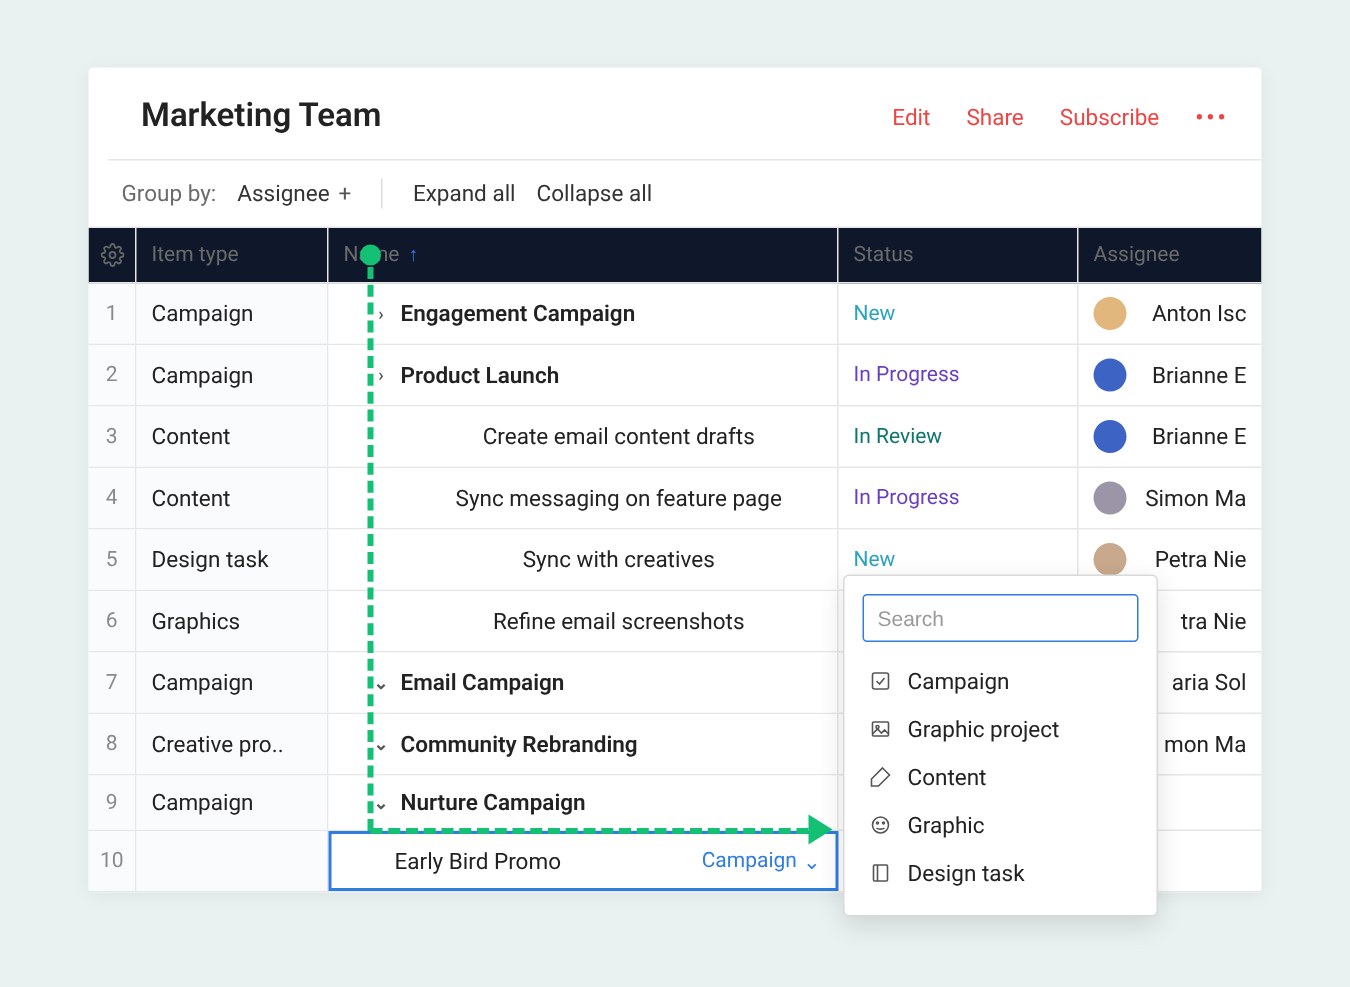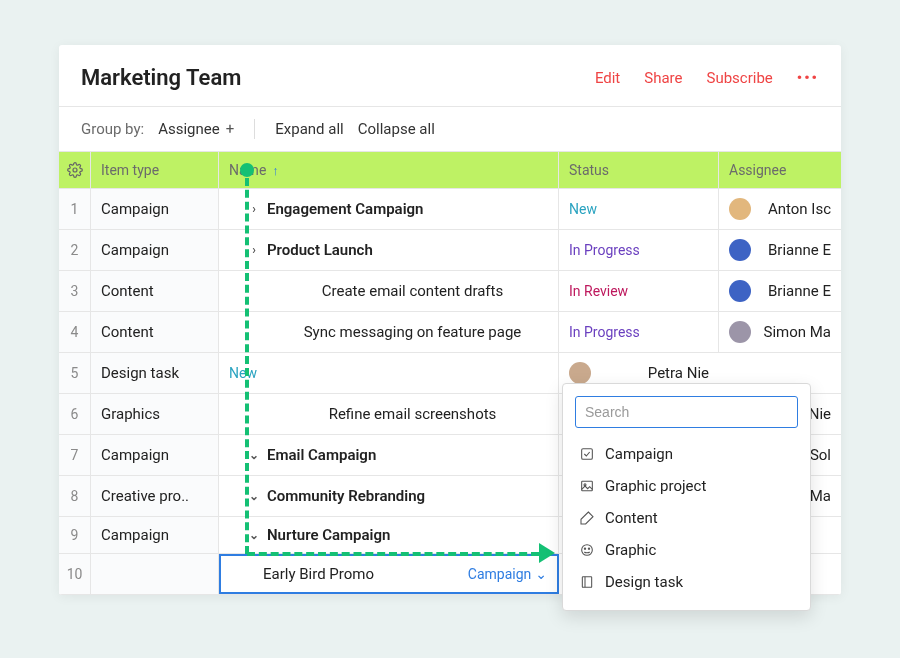--- a/index.html
+++ b/index.html
@@ -19,20 +19,21 @@
     background: #fff;
     box-shadow: 0 2px 12px rgba(0,0,0,0.06);
     border-radius: 3px;
     overflow: hidden;
   }
   .header {
     display: flex;
     align-items: center;
     padding: 20px 22px 16px 22px;
     border-bottom: 1px solid #e6e6e6;
+    margin-left: 13px;
   }
   .title {
     font-size: 22px;
     font-weight: 600;
     color: #222;
     flex: 1;
   }
   .header-actions {
     display: flex;
     align-items: center;
@@ -55,21 +56,21 @@
   .subheader .assignee { color: #333; display:flex; align-items:center; gap:6px; cursor:pointer;}
   .plus-icon { font-size: 15px; color:#555; }
   .divider-v { width:1px; height:20px; background:#ddd; margin: 0 6px;}
   .subheader .link { color:#333; cursor:pointer; }
   .table-head, .row {
     display: grid;
     grid-template-columns: 32px 128px 340px 160px 1fr;
     border-bottom: 1px solid #e6e6e6;
   }
   .table-head {
-    background: #bef264;
+    background: #0f172a;
     color: #6b6b6b;
     font-size: 14px;
   }
   .th, .numcell, .celltype, .cellname, .cellstatus, .cellassignee {
     display: flex;
     align-items: center;
     padding: 9px 10px;
     border-right: 1px solid #e6e6e6;
     min-height: 36px;
   }
@@ -100,37 +101,37 @@
     color:#2f7de1;
     font-size:14px;
     display:flex;
     align-items:center;
     gap:4px;
     cursor:pointer;
   }
   .cellstatus { font-size: 14px; }
   .status-new { color: #2aa3c0; }
   .status-progress { color: #6a3fbf; }
-  .status-review { color: #be185d; }
+  .status-review { color: #0f766e; }
   .cellassignee { font-size:15px; color:#222; gap:10px;justify-content:space-between; }
   .avatar {
     width:22px; height:22px; border-radius:50%; display:inline-flex; align-items:center; justify-content:center;
     font-size:11px; color:#fff; font-weight:600; flex:0 0 22px;
   }
   .av-a { background:#e2b77d;}
   .av-b { background:#3d63c4;}
   .av-s { background:#9c95a8;}
   .av-p { background:#c9a98d;}
   .av-m { background:#c96a6a;}
   
   .popup {
     position:absolute;
     left: 562px;
     top: 383px;
-    width: 249px;
+    width: 210px;
     background:#fff;
     border:1px solid #d9d9d9;
     box-shadow: 0 6px 18px rgba(0,0,0,0.12);
     border-radius:4px;
     padding: 12px;
     z-index: 30;
   }
   .popup input {
     width:100%;
     border:1.5px solid #2f7de1;
@@ -269,20 +270,23 @@
         </div>
         <div class="cellstatus status-progress">In Progress</div>
         <div class="cellassignee">
           <span class="avatar av-s"></span>
           <span>Simon Ma</span>
         </div>
       </div>
       <div class="row">
         <div class="numcell">5</div>
         <div class="celltype">Design task</div>
+        <div class="cellname indent2">
+          <span>Sync with creatives</span>
+        </div>
         <div class="cellstatus status-new">New</div>
         <div class="cellassignee">
           <span class="avatar av-p"></span>
           <span>Petra Nie</span>
         </div>
       </div>
       <div class="row">
         <div class="numcell">6</div>
         <div class="celltype">Graphics</div>
         <div class="cellname indent2">

